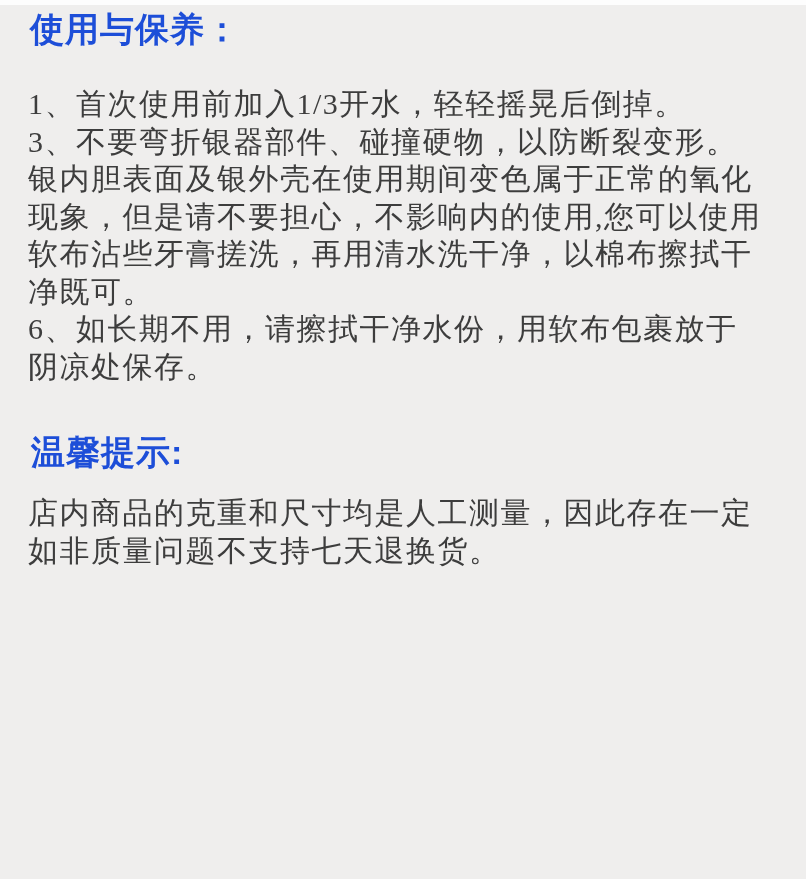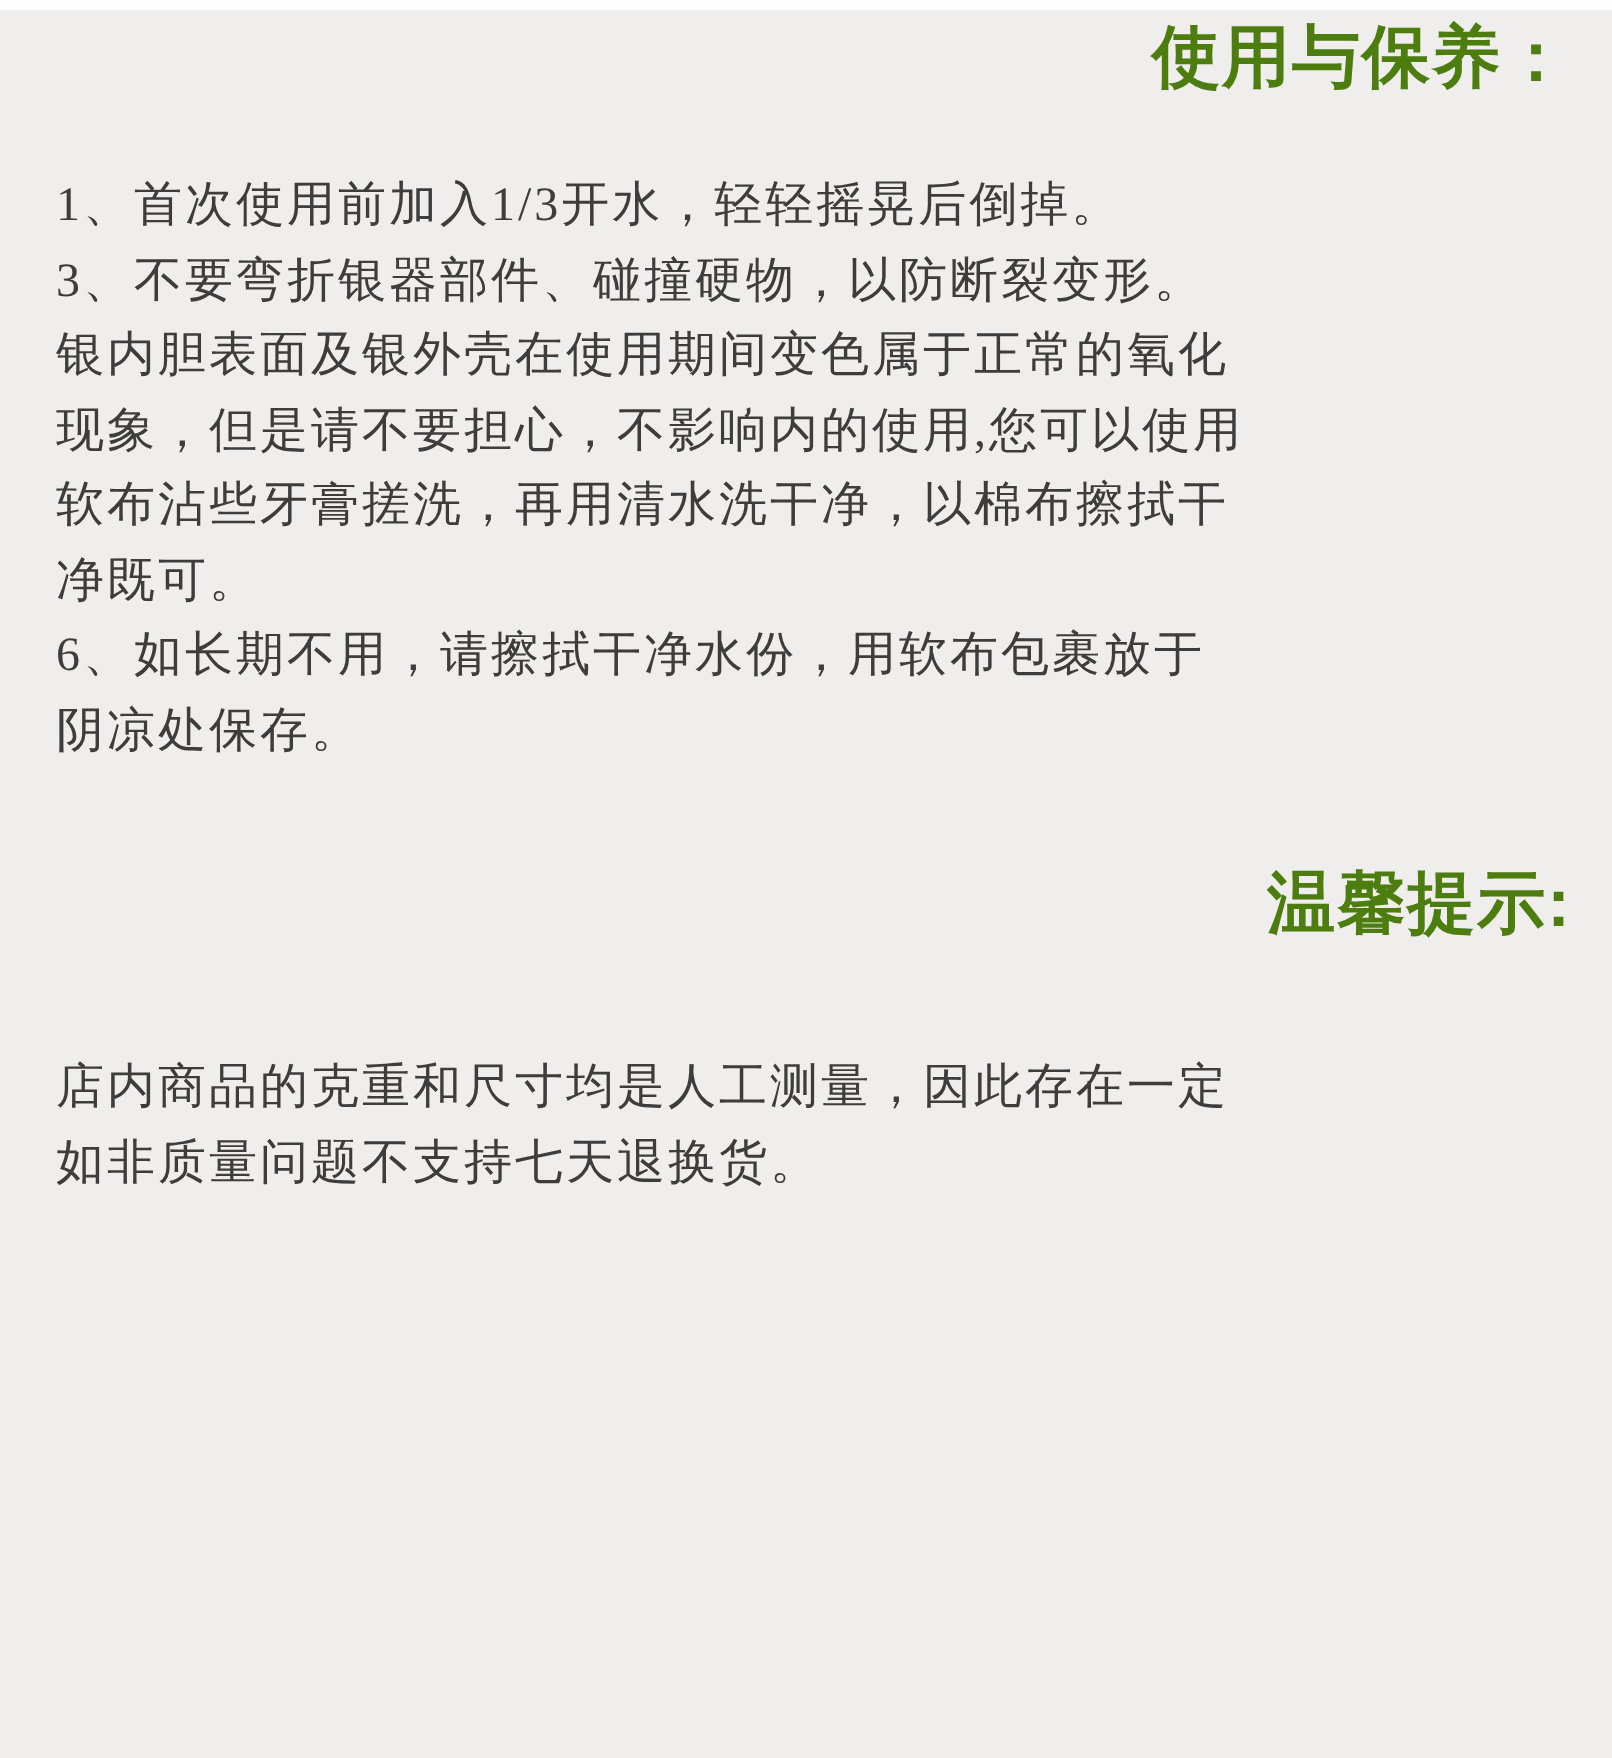--- a/index.html
+++ b/index.html
@@ -19,37 +19,36 @@
     padding-left: 28px;
     padding-right: 20px;
     box-sizing: border-box;
     width: 806px;
   }
   .section-title {
     font-family: "Liberation Sans", "DejaVu Sans", sans-serif;
     font-weight: bold;
     font-size: 34px;
     line-height: 40px;
-    color: #4d7c0f;
+    color: #1d4ed8;
     letter-spacing: 1px;
     margin: 0;
     padding: 0;
-    text-align: right;
   }
   .title-care { margin-top: 4px; margin-left: 2px; }
   .title-tips { margin-top: 47px; margin-left: 3px; }
   .text-block {
     font-family: "Liberation Serif", "DejaVu Serif", serif;
-    font-size: 24px;
+    font-size: 30px;
     line-height: 37.5px;
     color: #3d3d3d;
     letter-spacing: 1.5px;
   }
   .block-care { margin-top: 36px; }
-  .block-tips { margin-top: 54px; }
+  .block-tips { margin-top: 22px; }
   .text-line {
     white-space: nowrap;
     height: 37.5px;
   }
 </style>
 </head>
 <body>
 
 <div class="top-strip"></div>
 

